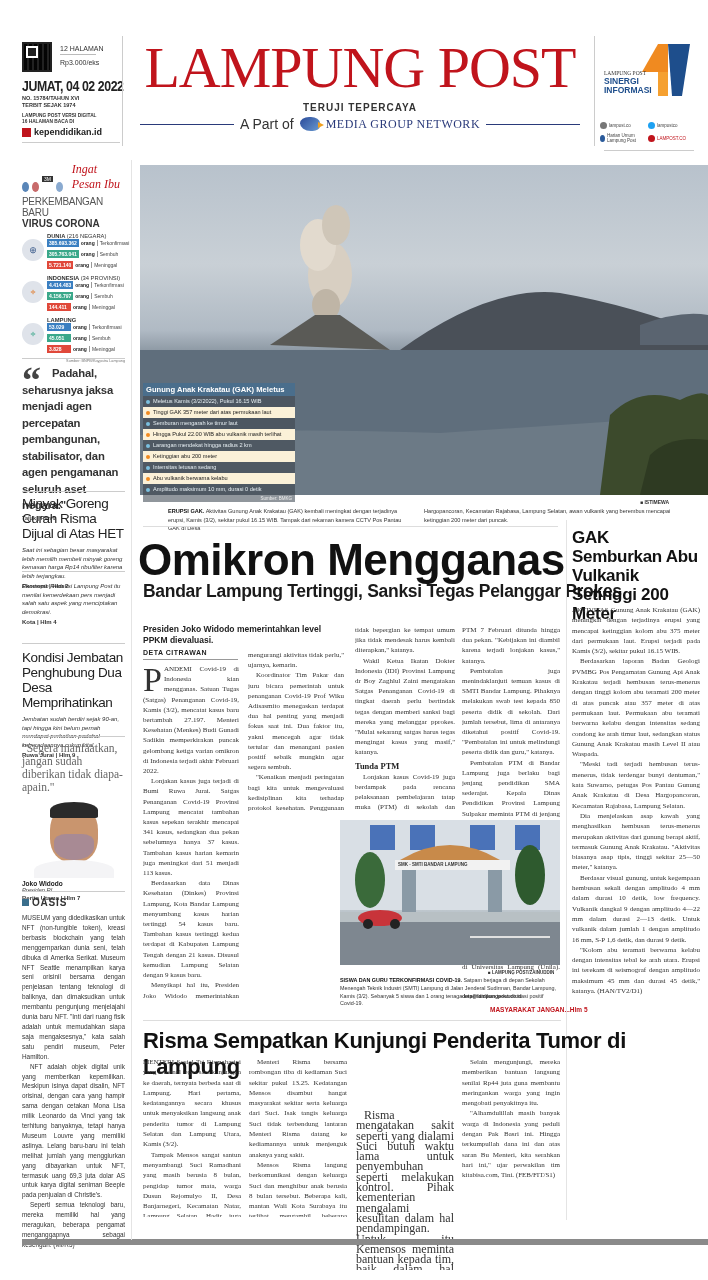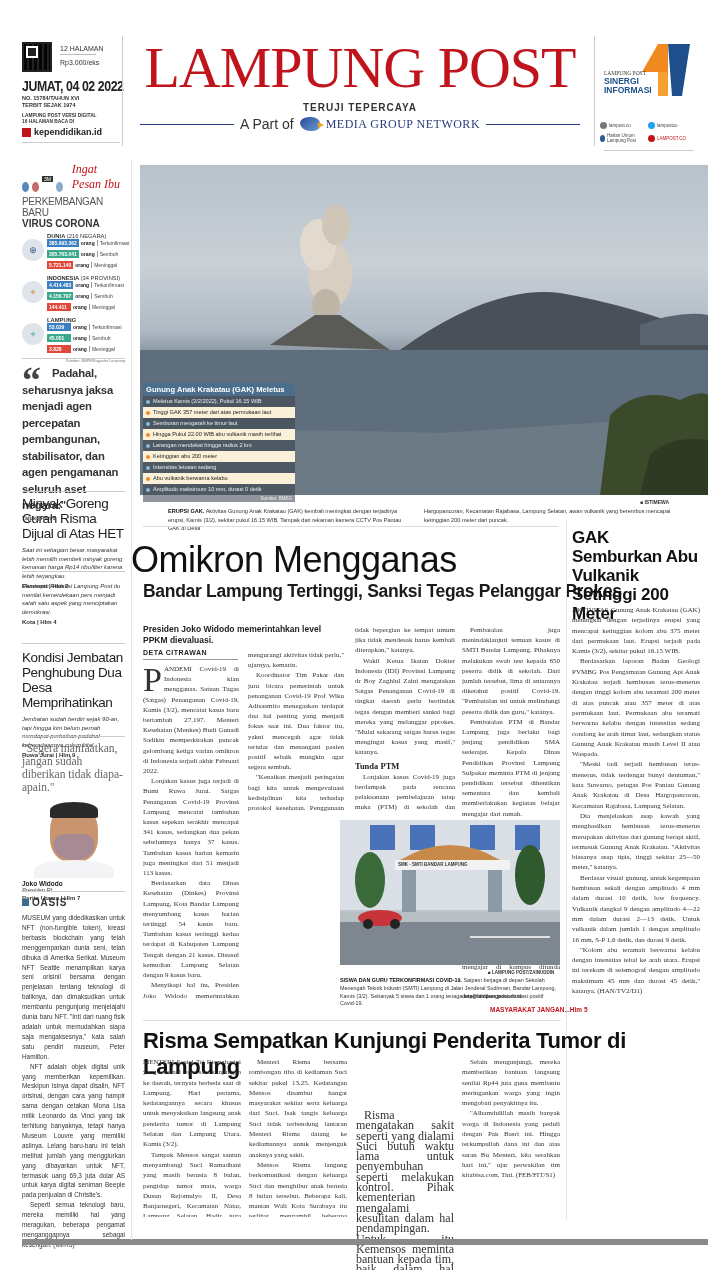--- a/index.html
+++ b/index.html
@@ -39,21 +39,21 @@
  background:linear-gradient(180deg,#b8c2cc 0%,#c9d0d6 30%,#b0bac4 50%,#6f7c88 62%,#5b6a78 80%,#4a5866 100%)}
 .info-box{left:143px;top:383px;width:152px}
 .info-title{background:#4a6e8c;color:#fff;font-size:7.6px;font-weight:bold;padding:2px 3px}
 .info-item{font-size:5.6px;padding:1px 3px;height:11px;line-height:9px;display:flex;gap:3px;align-items:center}
 .info-item.dark{background:rgba(70,80,90,.78);color:#e6eef2}
 .info-item.light{background:#fbf1d8;color:#222}
 .dot{width:4px;height:4px;border-radius:50%;flex:none}
 .credit{font-size:5px;color:#333;font-weight:bold}
 .caption{font-size:6px;line-height:9px;color:#333;font-family:"Liberation Sans",sans-serif}
 .caption b{color:#111}
-h1#omikron{left:131px;top:535px;font-size:36px;font-weight:normal;color:#111;letter-spacing:-.5px;line-height:50px}
+h1#omikron{left:138px;top:535px;font-size:44px;font-weight:bold;color:#111;letter-spacing:-.5px;line-height:50px}
 h2#sub{left:143px;top:580px;font-size:17.5px;font-weight:bold;color:#1a1a1a;letter-spacing:-.3px;line-height:22px}
 .kicker{font-size:8.5px;font-weight:bold;color:#222;line-height:11px}
 .byline{font-size:7px;font-weight:bold;letter-spacing:.5px;color:#222}
 .dropcap{float:left;font-family:"Liberation Serif",serif;font-size:34px;line-height:28px;margin-right:2px;margin-top:2px}
 .subh{font-size:8.5px;font-weight:bold;color:#222;margin:3px 0 1px}
 #school{left:340px;top:820px;width:220px;height:145px;overflow:hidden;background:linear-gradient(180deg,#cbd6e0 0,#d8dee4 50%,#9da8b0 78%,#7c858c 100%)}
 #gak-head{left:572px;top:528px;font-size:17px;font-weight:bold;color:#111;line-height:19px;letter-spacing:-.3px}
 h1#risma{left:143px;top:1028px;font-size:22px;font-weight:bold;color:#111;letter-spacing:-.3px}
 .footbar{height:6px;background:#8a8a8a}
 .red{color:#c0141c}
@@ -324,20 +324,21 @@
   <div class="indent">Koordinator Tim Pakar dan juru bicara pemerintah untuk penanganan Covid-19 Prof Wiku Adisasmito menegaskan terdapat dua hal penting yang menjadi fokus saat ini. Dua faktor itu, yakni mencegah agar tidak tertular dan menangani pasien positif sebaik mungkin agar segera sembuh.</div>
   <div class="indent">"Kenaikan menjadi peringatan bagi kita untuk mengevaluasi kedisiplinan kita terhadap protokol kesehatan. Penggunaan masker yang baik dan benar, rutin mencuci tangan, dan yang terpenting</div>
 </div>
 <div class="abs body-txt" style="left:355px;top:625px;width:100px;height:190px;overflow:hidden;font-size:7px;line-height:10.2px">
   <div>tidak bepergian ke tempat umum jika tidak mendesak harus kembali diterapkan," katanya.</div>
   <div class="indent">Wakil Ketua Ikatan Dokter Indonesia (IDI) Provinsi Lampung dr Boy Zaghlul Zaini mengatakan Satgas Penanganan Covid-19 di tingkat daerah perlu bertindak tegas dengan memberi sanksi bagi mereka yang melanggar pprokes. "Mulai sekarang satgas harus tegas mengingat kasus yang masif," katanya.</div>
   <div class="subh">Tunda PTM</div>
   <div class="indent">Lonjakan kasus Covid-19 juga berdampak pada rencana pelaksanaan pembelajaran tatap muka (PTM) di sekolah dan perguruan tinggi. Wali Kota Bandar Lampung menegaskan rencana</div>
 </div>
 <div class="abs body-txt" style="left:462px;top:625px;width:98px;height:350px;overflow:hidden;font-size:7px;line-height:10.2px">
+  <div>PTM 7 Februari ditunda hingga dua pekan. "Kebijakan ini diambil karena terjadi lonjakan kasus," katanya.</div>
   <div class="indent">Pembatalan juga menindaklanjuti temuan kasus di SMTI Bandar Lampung. Pihaknya melakukan swab test kepada 850 peserta didik di sekolah. Dari jumlah tersebut, lima di antaranya diketahui positif Covid-19. "Pembatalan ini untuk melindungi peserta didik dan guru," katanya.</div>
   <div class="indent">Pembatalan PTM di Bandar Lampung juga berlaku bagi jenjang pendidikan SMA sederajat. Kepala Dinas Pendidikan Provinsi Lampung Sulpakar meminta PTM di jenjang pendidikan tersebut dihentikan sementara dan kembali memberlakukan kegiatan belajar mengajar dari rumah.</div>
   <div class="indent">Kebijakan serupa juga berlaku di tingkat perguruan tinggi. Ketua Asosiasi Perguruan Tinggi Swasta (Aptisi) Wilayah II-B Lampung Firmansyah mengatakan Aptisi akan menunda perkuliahan tatap muka (PTM) 100% melihat kasus Covid-19 tembus 17 ribu kasus baru per 3 Februari 2022.</div>
   <div class="indent">Penundaan PTM juga berlaku di Universitas Lampung (Unila). Rektor Unila Prof Karomani telah mengeluarkan surat edaran yang menyatakan kegiatan belajar-mengajar di kampus ditunda hingga 1 April mendatang. (CK7/MI/R5)</div>
 </div>
 <div class="abs" style="left:462px;top:993px;font-size:5px;font-weight:bold;color:#333">deta@lampungpost.co.id</div>
 <div class="abs" style="left:490px;top:1006px;font-size:6.5px;font-weight:bold"><span class="red">MASYARAKAT JANGAN...Hlm 5</span></div>
 
 <div class="abs" id="school">
   <svg width="220" height="145" viewBox="0 0 220 145" style="position:absolute;left:0;top:0">

